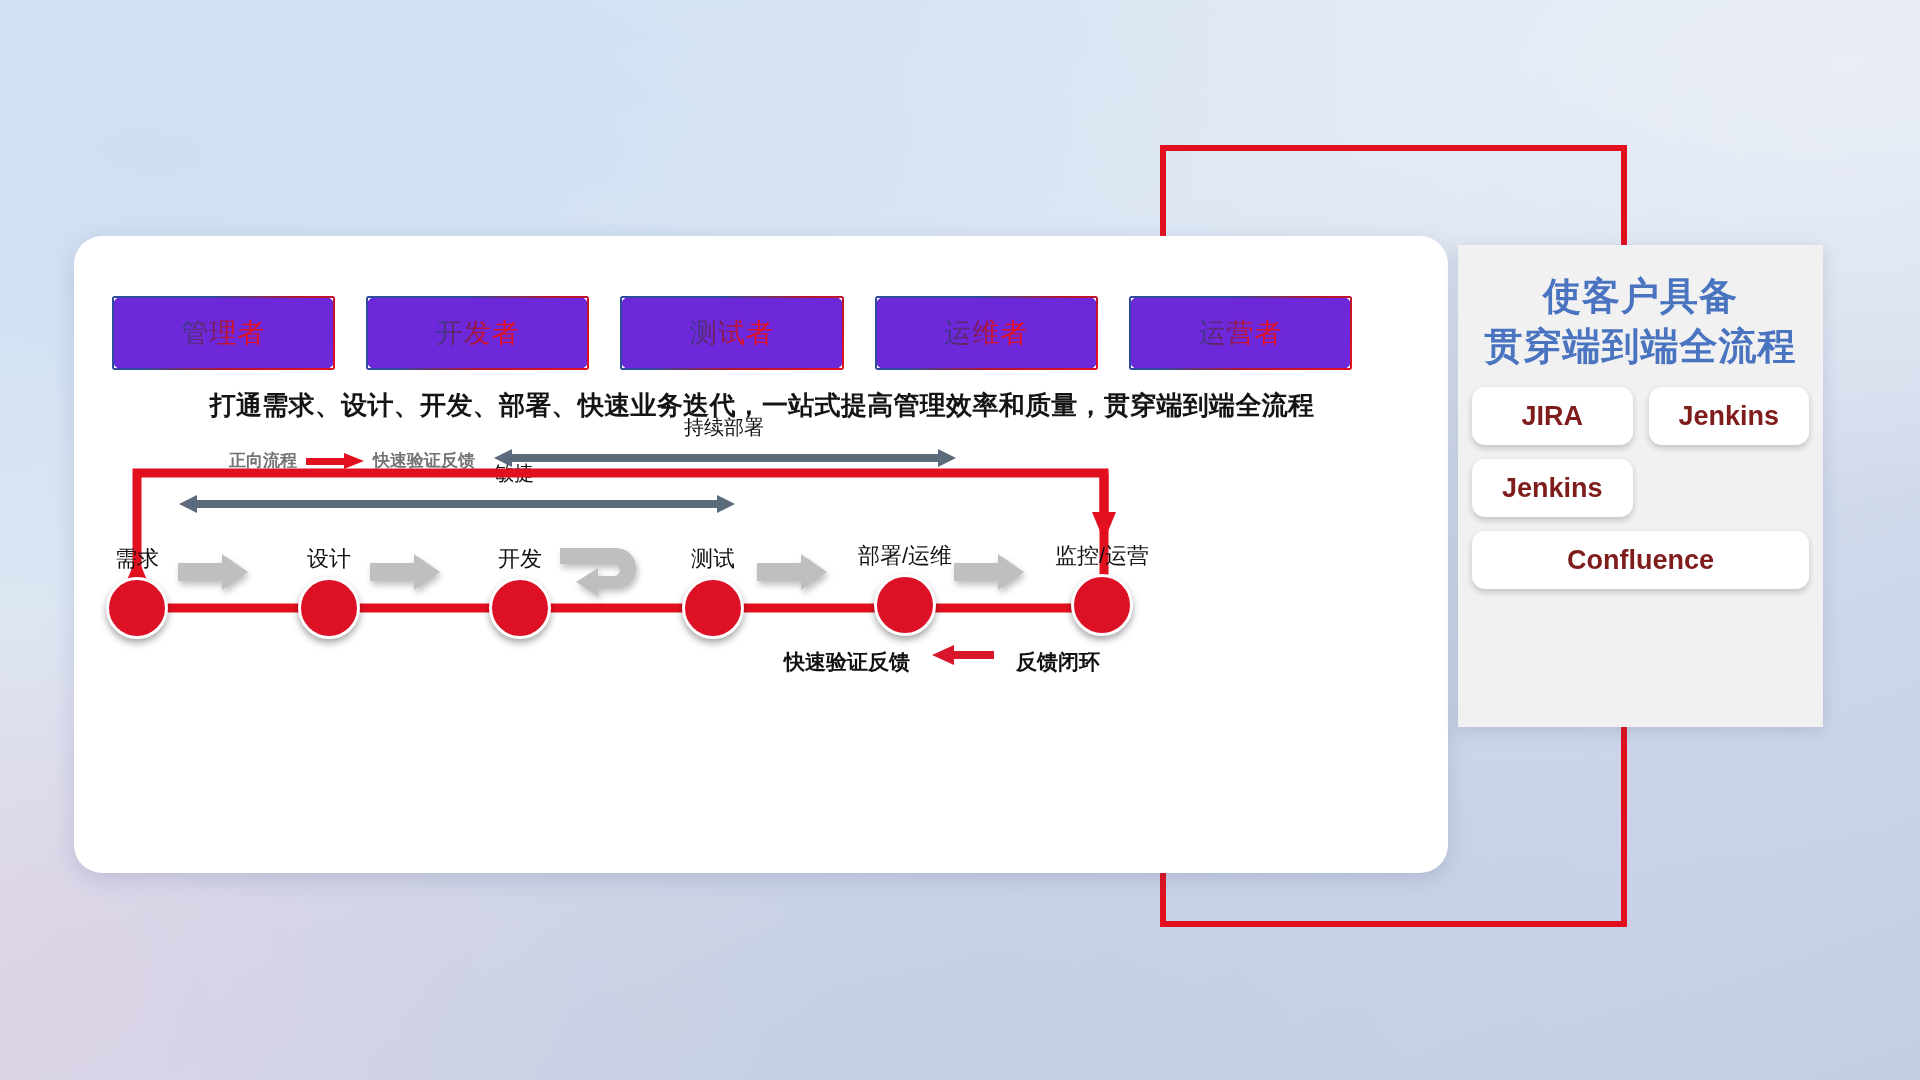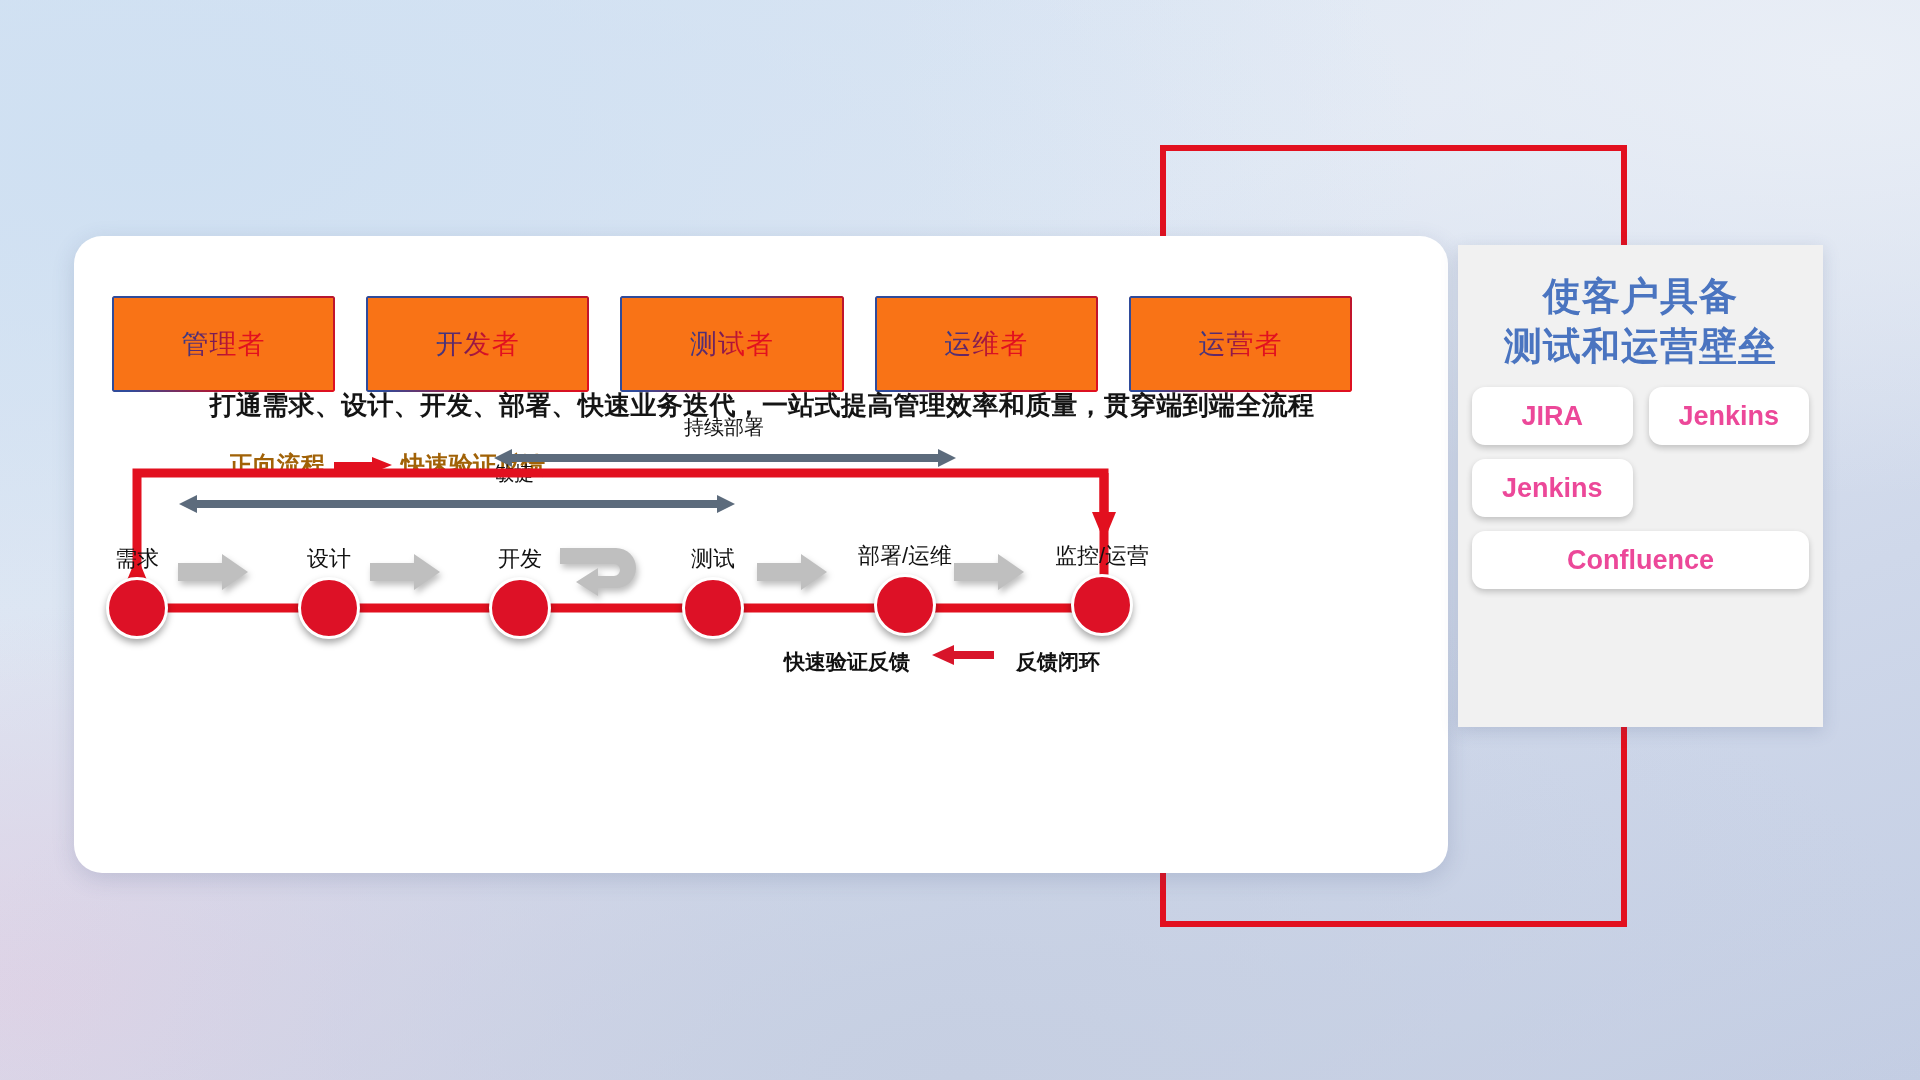--- a/index.html
+++ b/index.html
@@ -25,42 +25,42 @@
   }
   
   .card{
     position:absolute;left:74px;top:236px;width:1374px;height:637px;
     background:#fff;border-radius:28px;
     box-shadow:0 6px 22px rgba(60,80,120,.18);
   }
   
   .roles{position:absolute;left:38px;top:60px;width:1240px;height:74px;display:flex;gap:31px;}
   .role{
-    flex:1 1 0;position:relative;height:96px;border-radius:4px;
-    background:#f97316;display:flex;align-items:center;justify-content:center;
+    flex:1 1 0;position:relative;height:74px;border-radius:12px;
+    background:#6d28d9;display:flex;align-items:center;justify-content:center;
   }
   .role::before{
     content:"";position:absolute;inset:0;padding:2px;border-radius:2px;
     background:linear-gradient(135deg,#2f4b9b 0%,#2f4b9b 35%,#b01732 62%,#e2101f 100%);
     -webkit-mask:linear-gradient(#000 0 0) content-box,linear-gradient(#000 0 0);
     -webkit-mask-composite:xor;mask-composite:exclude;pointer-events:none;
   }
   .role span{
     position:relative;font-size:27px;font-weight:400;letter-spacing:1px;
     background:linear-gradient(100deg,#2f3f8f 0%,#7b1b55 38%,#e2101f 62%);
     -webkit-background-clip:text;background-clip:text;color:transparent;
   }
   
   .desc{
     position:absolute;left:38px;top:152px;width:1300px;text-align:center;
     font-size:26px;font-weight:700;color:#141414;letter-spacing:.3px;
   }
   
   .legend-fwd{position:absolute;left:155px;top:213px;display:flex;align-items:center;gap:9px;}
-  .legend-fwd .lbl{font-size:24px;font-weight:700;color:#a16207;}
+  .legend-fwd .lbl{font-size:17px;font-weight:700;color:#737373;}
   .arrow-red-r{position:relative;width:58px;height:12px;}
   .arrow-red-r .shaft{position:absolute;left:0;top:3px;width:40px;height:7px;background:#e2101f;}
   .arrow-red-r .head{position:absolute;right:0;top:-2px;width:0;height:0;
     border-top:8px solid transparent;border-bottom:8px solid transparent;border-left:20px solid #e2101f;}
   
   .dbl{position:absolute;height:18px;}
   .dbl .bar{position:absolute;left:14px;right:14px;top:5px;height:8px;background:#5c6b7c;}
   .dbl .hl{position:absolute;left:0;top:0;width:0;height:0;
     border-top:9px solid transparent;border-bottom:9px solid transparent;border-right:18px solid #5c6b7c;}
   .dbl .hr{position:absolute;right:0;top:0;width:0;height:0;
@@ -91,21 +91,21 @@
   .panel{
     position:absolute;left:1458px;top:245px;width:365px;height:482px;
     background:#f1f1f1;box-shadow:0 4px 16px rgba(60,80,120,.18);
   }
   .panel h1{margin:0;padding:26px 0 0 0;font-size:38px;line-height:1.32;
     font-weight:700;color:#4a74c0;text-align:center;letter-spacing:1px;}
   .tools{padding:16px 14px 0 14px;display:flex;flex-wrap:wrap;gap:14px 16px;}
   .tool{
     background:#fff;border-radius:13px;height:58px;
     display:flex;align-items:center;justify-content:center;
-    font-size:27px;font-weight:700;color:#ec4899;
+    font-size:27px;font-weight:700;color:#7f1d1d;
     box-shadow:0 3px 6px rgba(0,0,0,.20);
   }
   .tool.half{width:calc(50% - 8px);}
   .tool.full{width:100%;}
 </style>
 </head>
 <body>
 
 <div id="stage">
 
@@ -224,21 +224,21 @@
           <div class="head"></div>
       </div>
       <div class="lbl">反馈闭环</div>
     </div>
 
   </div>
 
   <div class="panel">
     <h1>
       <span>使客户具备</span><br>
-      <span>测试和运营壁垒</span>
+      <span>贯穿端到端全流程</span>
     </h1>
     <div class="tools">
       <div class="tool half">JIRA</div>
       <div class="tool half">Jenkins</div>
       <div class="tool half">Jenkins</div>
       <div class="tool full">Confluence</div>
     </div>
   </div>
 
 </div>

